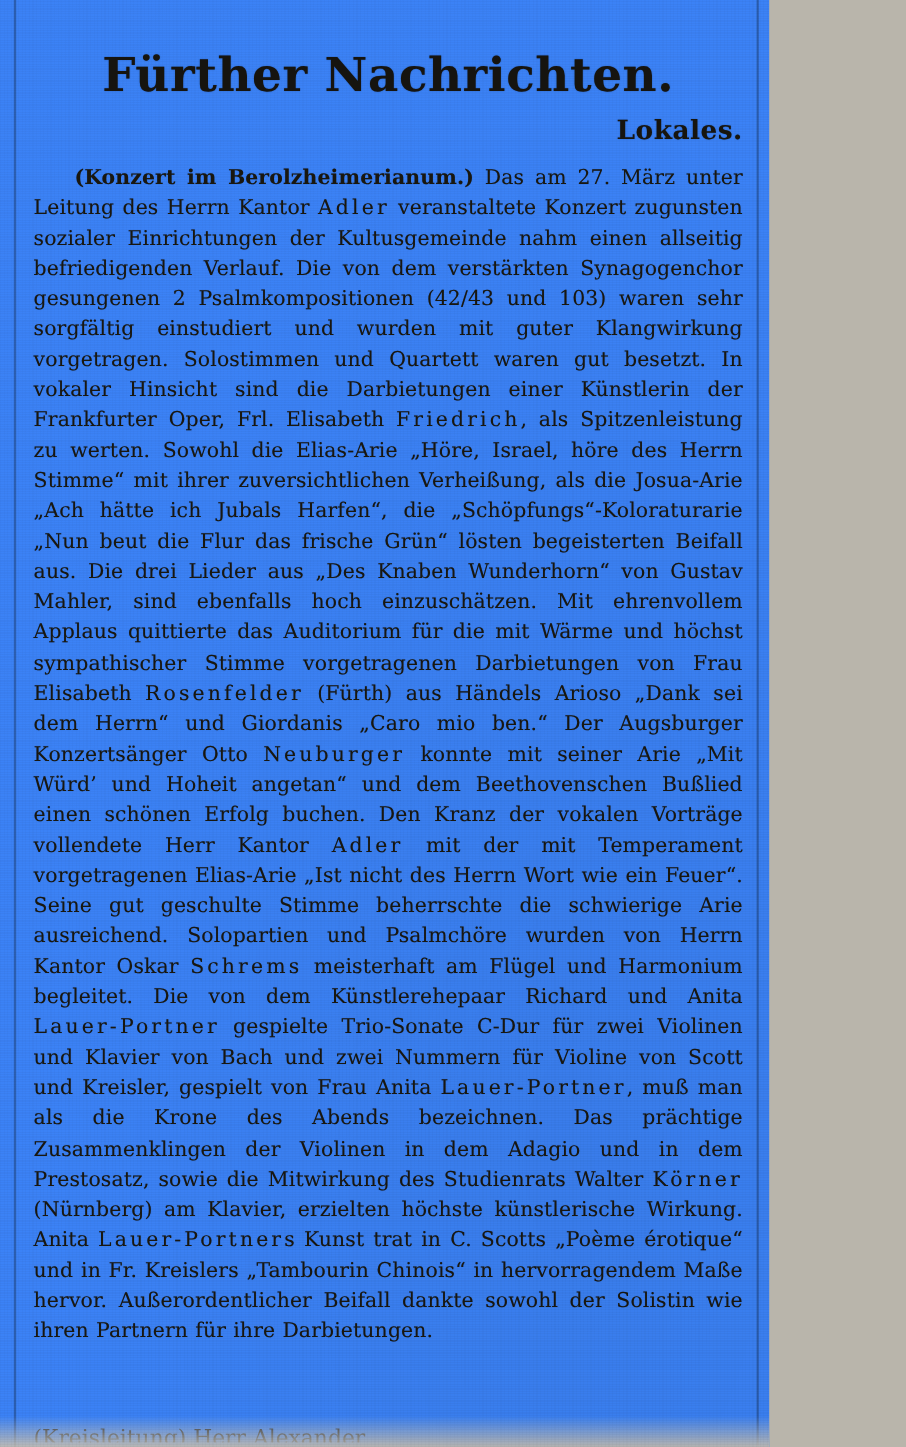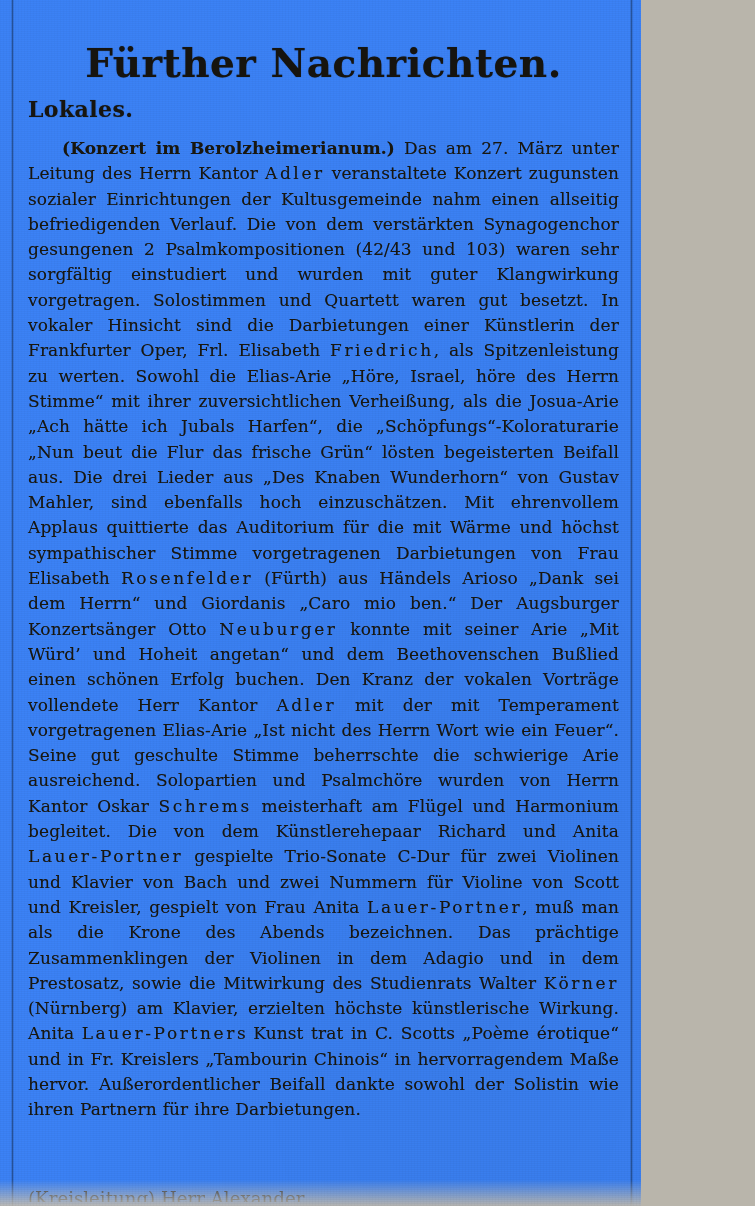--- a/index.html
+++ b/index.html
@@ -57,21 +57,21 @@
     text-align: center;
     font-family: "DejaVu Serif", serif;
     font-weight: 700;
     font-size: 39px;
     letter-spacing: 0.5px;
     color: #16140f;
     margin-top: 40px;
     text-shadow: 0 0 1px rgba(0,0,0,0.45);
   }
   .section-head {
-    text-align: left;
+    text-align: right;
     font-family: "DejaVu Serif", serif;
     font-weight: 700;
     font-size: 22px;
     color: #17150f;
     margin-top: 10px;
     letter-spacing: 0.4px;
     text-shadow: 0 0 1px rgba(0,0,0,0.4);
   }
   .article {
     margin-top: 14px;

